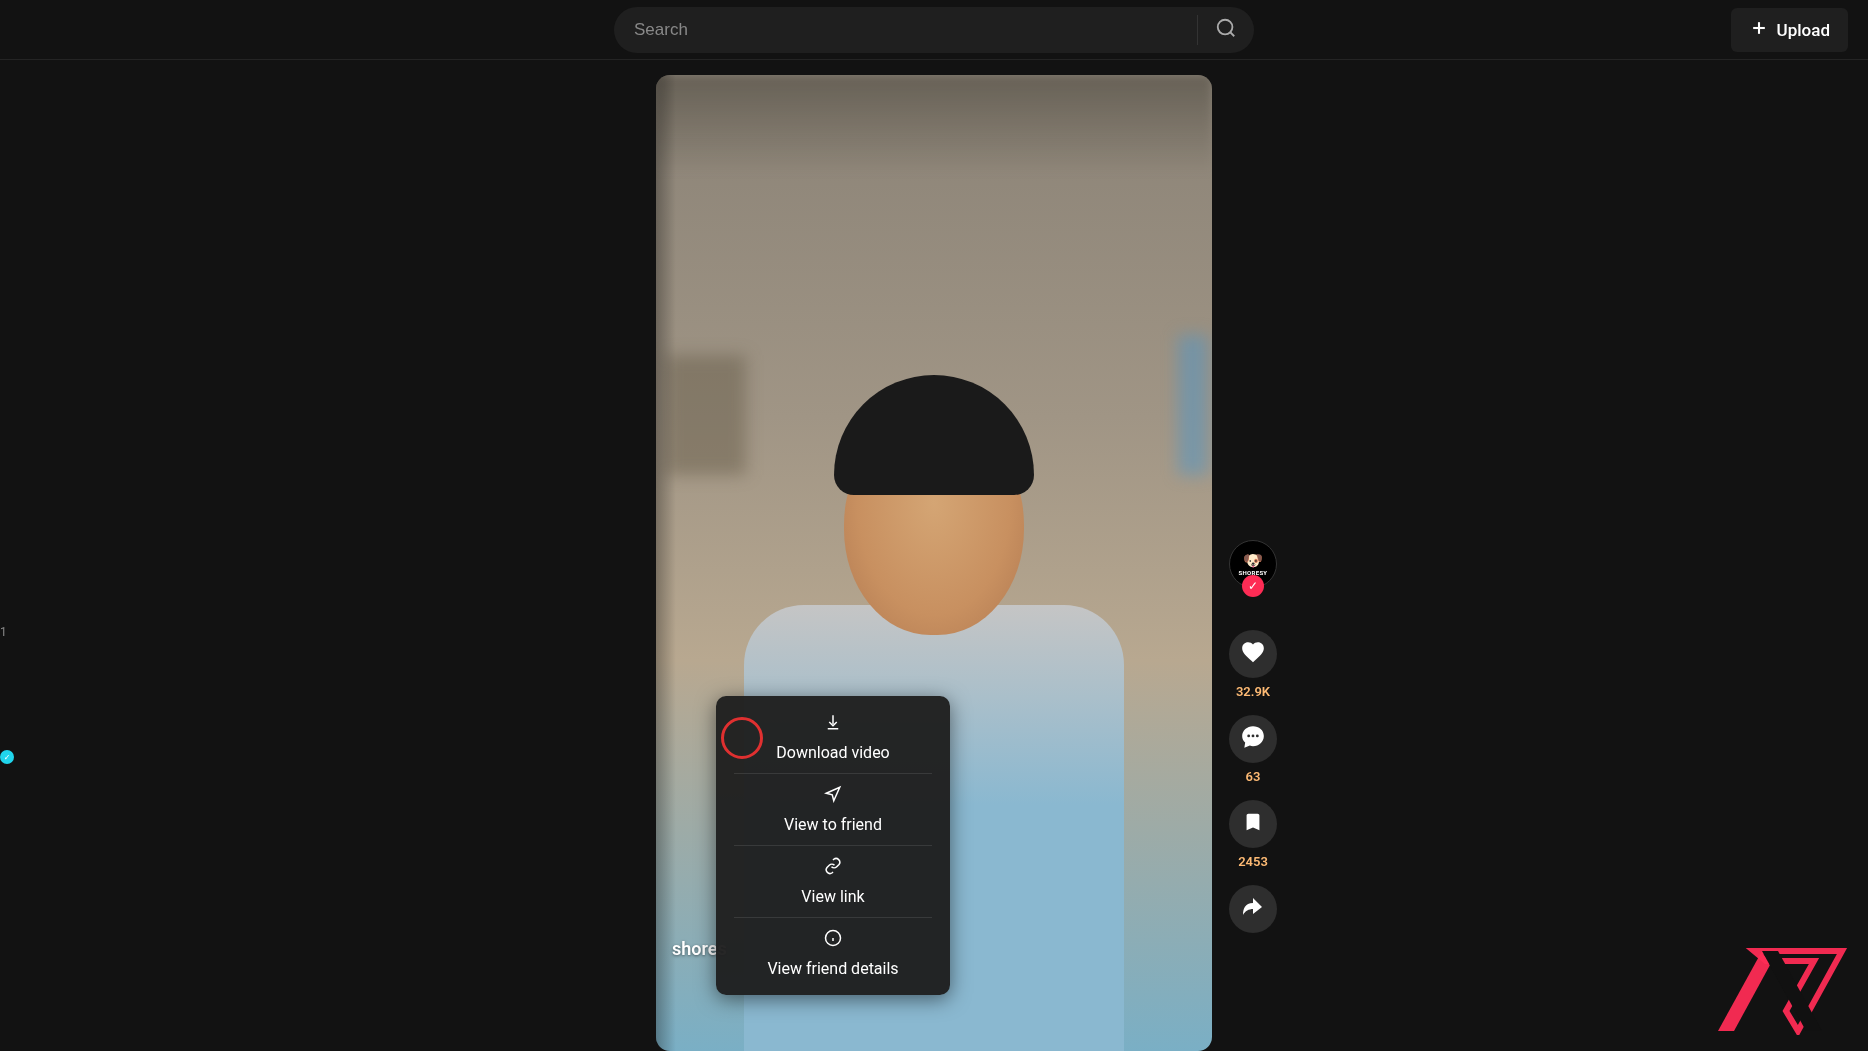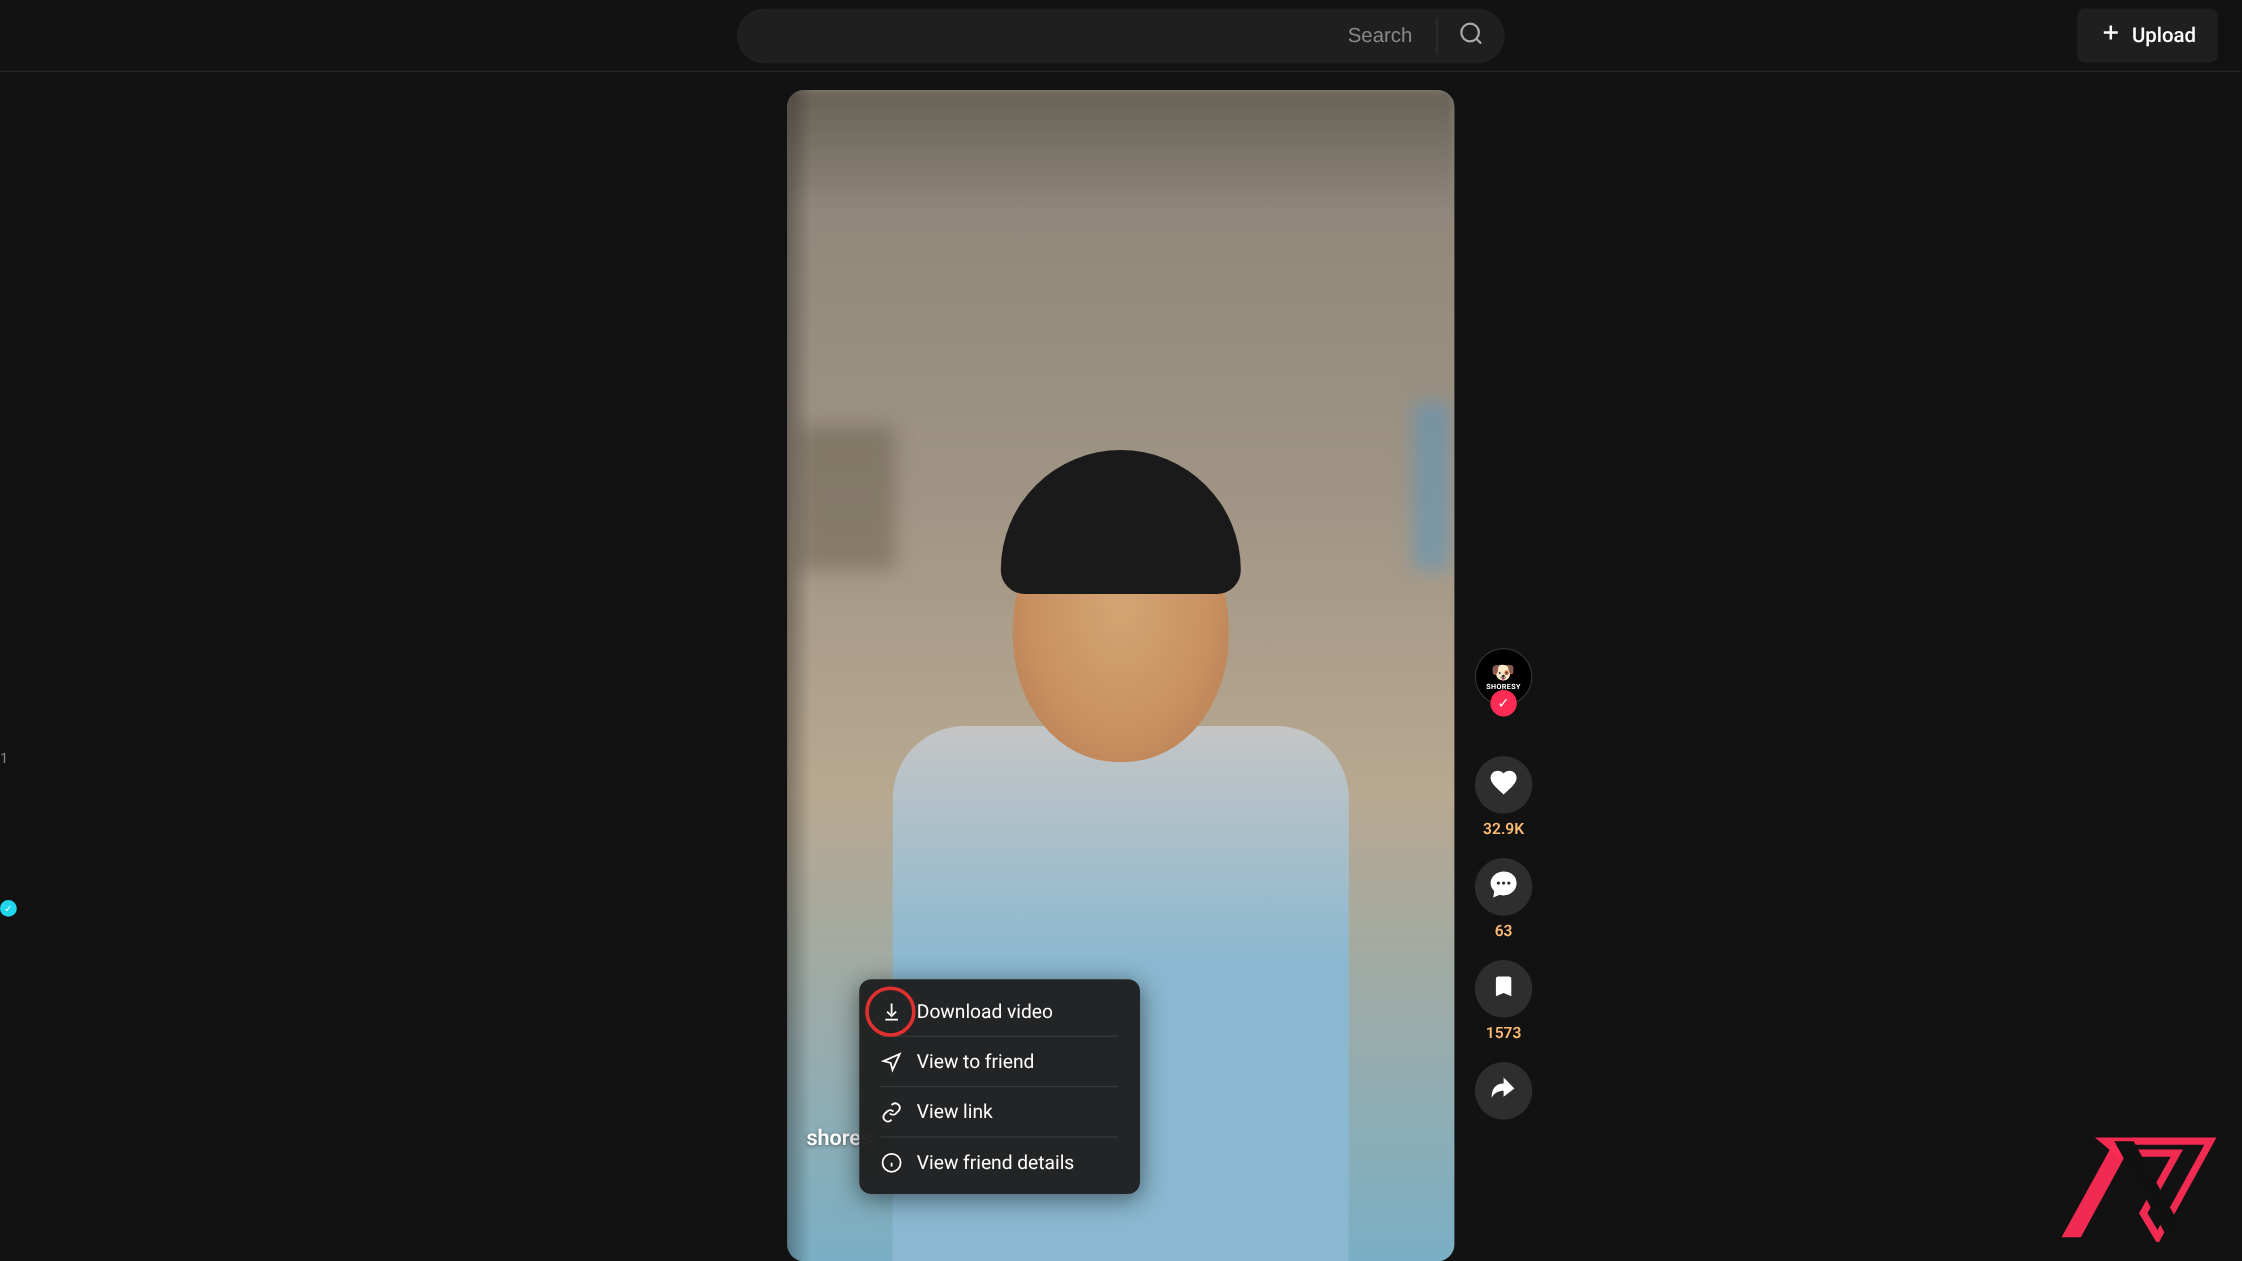--- a/index.html
+++ b/index.html
@@ -37,21 +37,20 @@
       overflow: hidden;
     }
     .search-input {
       flex: 1;
       background: transparent;
       border: none;
       padding: 0 20px;
       font-size: 17px;
       color: #fca5a5;
       outline: none;
-      text-align: right;
     }
     .search-input::placeholder {
       color: #888;
     }
     .search-divider {
       width: 1px;
       height: 30px;
       background: #333;
     }
     .search-button {
@@ -170,20 +169,21 @@
       box-shadow: 0 4px 20px rgba(0,0,0,0.5);
     }
     .context-menu-item {
       display: flex;
       align-items: center;
       gap: 12px;
       padding: 11px 18px;
       font-size: 16px;
       cursor: pointer;
       position: relative;
+      flex-direction: column;
     }
     .context-menu-separator {
       height: 1px;
       background: rgba(255,255,255,0.1);
       margin: 0 18px;
     }
     .context-menu-icon {
       width: 18px;
       height: 18px;
       display: flex;
@@ -428,21 +428,21 @@
     </div>
 
     <div class="action-item">
       <div class="action-button">
         <span>
           <svg width="22" height="22" viewBox="0 0 24 24" fill="#fff">
             <path d="M17 3H7c-1.1 0-2 .9-2 2v16l7-3 7 3V5c0-1.1-.9-2-2-2z"></path>
           </svg>
         </span>
       </div>
-      <span class="action-label">1573</span>
+      <span class="action-label">2453</span>
     </div>
 
     <div class="action-item">
       <div class="action-button">
         <span>
           <svg width="24" height="24" viewBox="0 0 24 24" fill="#fff">
             <path d="M21 12l-9-9v5C4 8 2 14 2 20c2-4 6-6 10-6v5l9-7z"></path>
           </svg>
         </span>
       </div>

